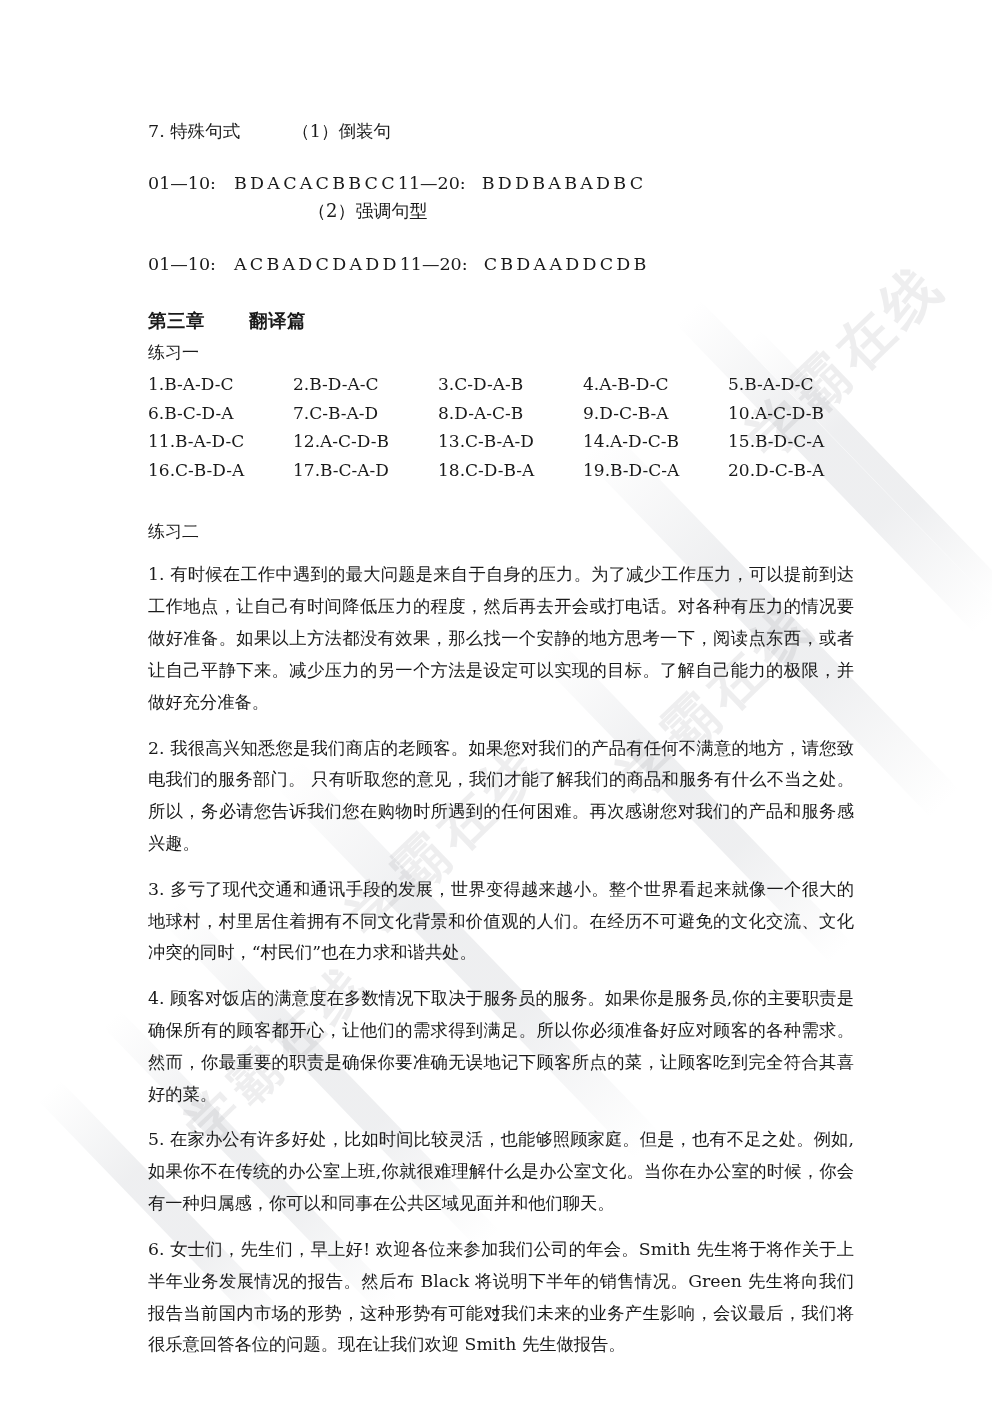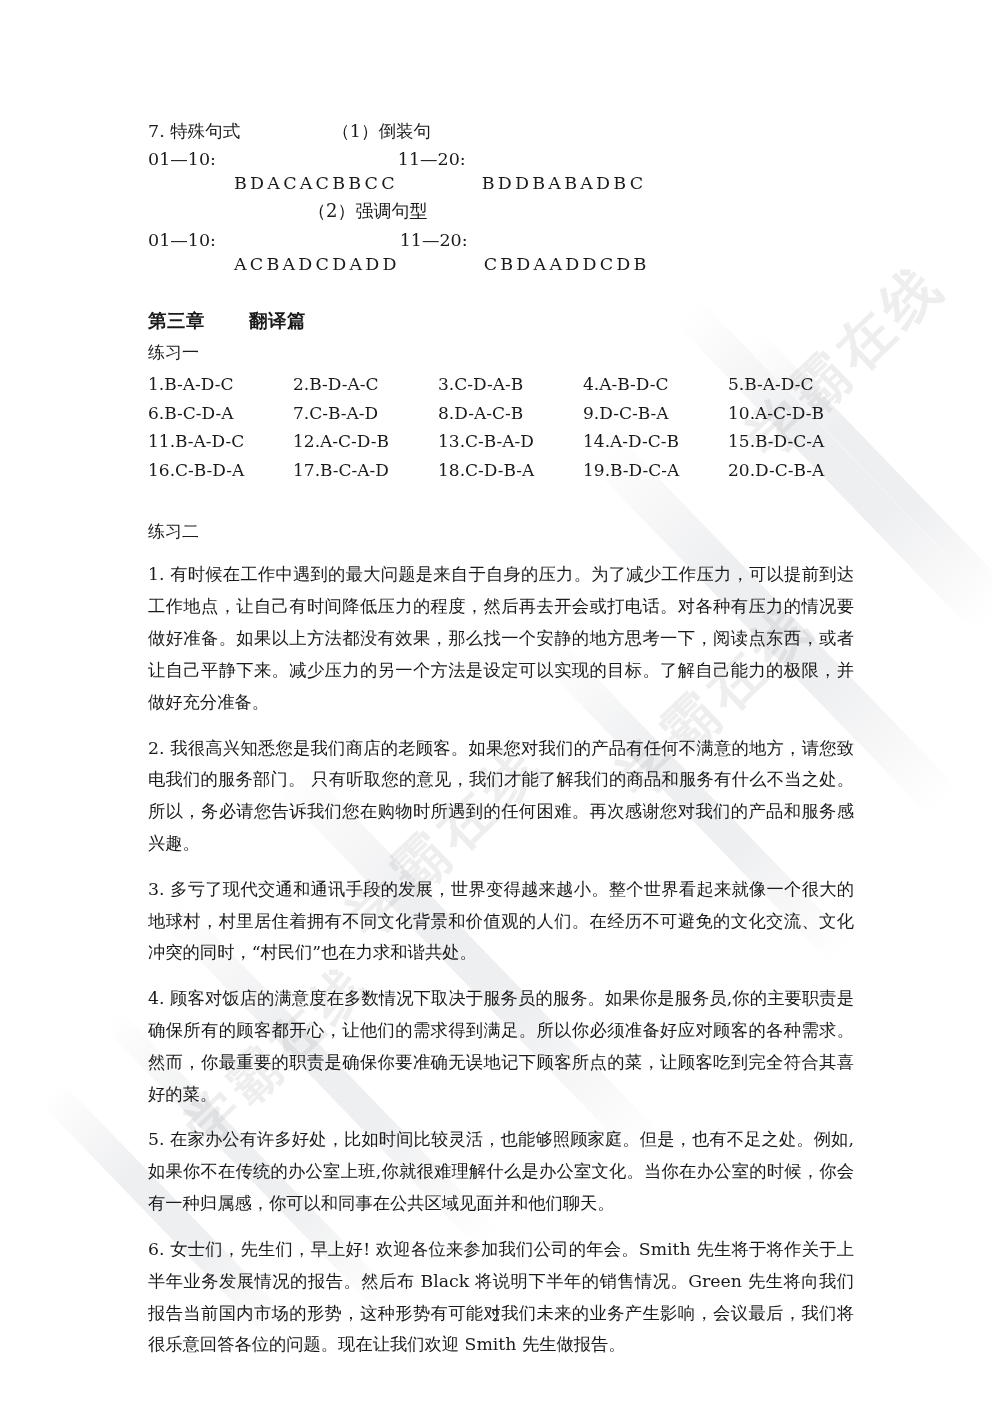--- a/index.html
+++ b/index.html
@@ -60,25 +60,25 @@
 
   
   .sec7-title-row {
     display: flex;
     align-items: flex-end;
     font-size: 17.5px;
     line-height: 1.55;
     white-space: nowrap;
   }
   .sec7-title-row .lbl { }
-  .sec7-title-row .sub { margin-left: 92px; }
+  .sec7-title-row .sub { margin-left: 52px; }
 
   .ans-row {
     display: flex;
-    align-items: flex-start;
+    align-items: flex-end;
     font-size: 17.5px;
     line-height: 1.6;
     white-space: nowrap;
   }
   .ans-row .rng { width: 86px; flex: 0 0 86px; }
   .ans-row .seq { letter-spacing: 3.2px; margin-top: 24px; }
   .ans-row .rng2 { width: 84px; flex: 0 0 84px; }
 
   .sec7-sub-center {
     font-size: 18px;

